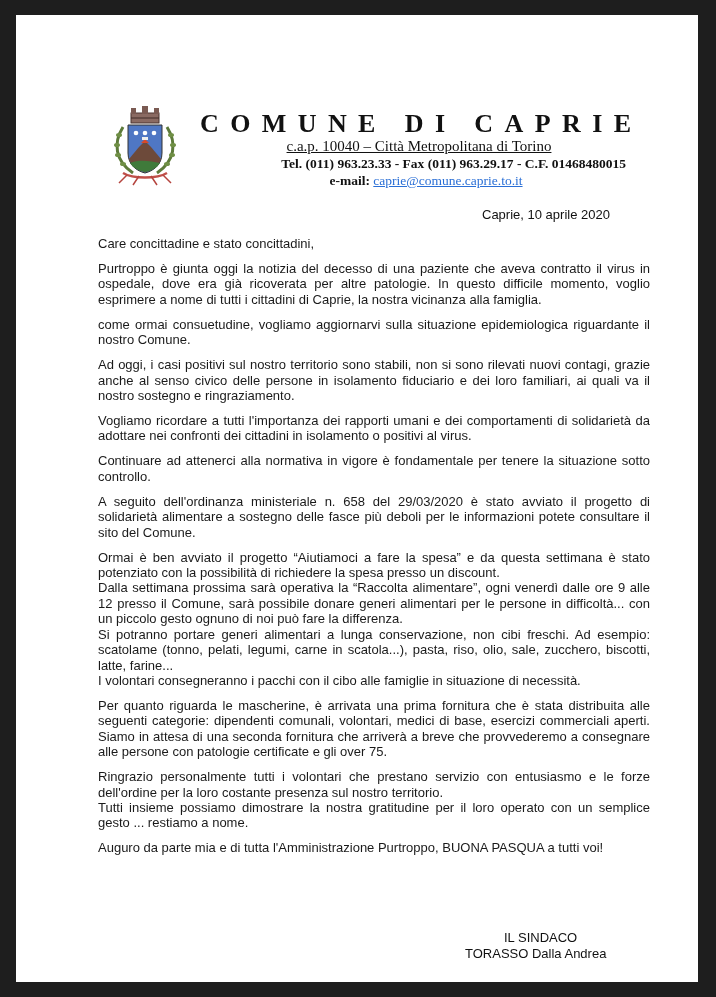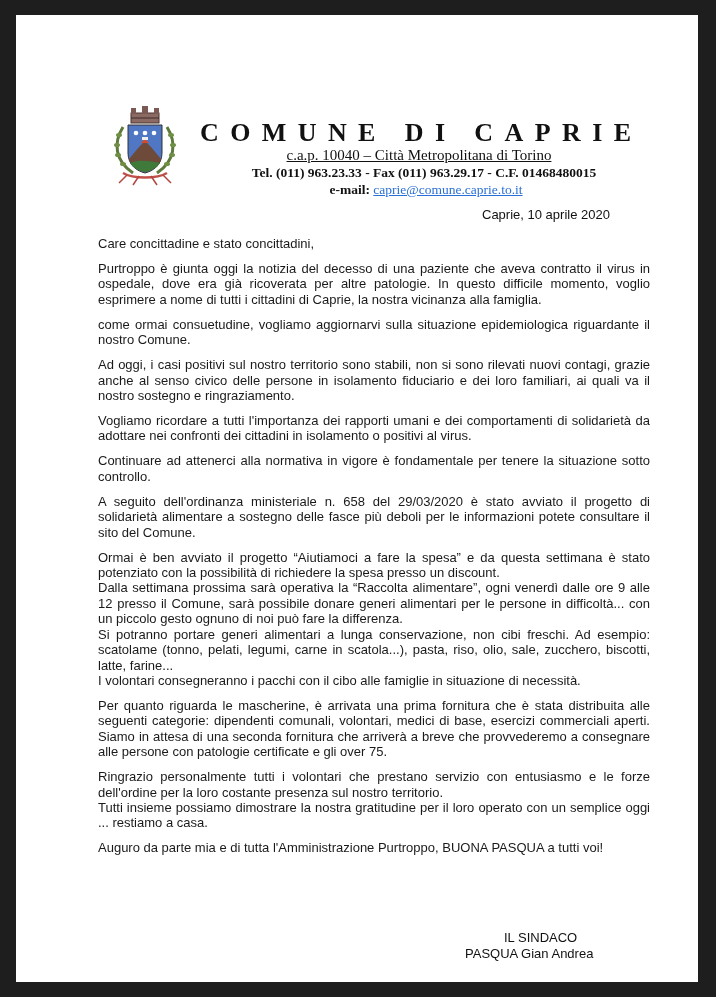--- a/index.html
+++ b/index.html
@@ -29,29 +29,28 @@
     font-family:"Liberation Serif", serif;
     color:#111;
   }
   .lh-title {
     font-size:26px;
     font-weight:bold;
     letter-spacing:11.4px;
     line-height:28px;
     margin-left:34px;
     white-space:nowrap;
-    margin-top:9px;
   }
   .lh-line {
     font-size:14px;
     line-height:17px;
     white-space:nowrap;
   }
   .lh-line.l1 { margin-left:46px; font-size:15px;text-decoration:underline; }
-  .lh-line.l2 { margin-left:56px; font-size:13.5px; font-weight:bold; }
+  .lh-line.l2 { margin-left:56px; font-size:13.5px; font-weight:bold;text-align:right; }
   .lh-line.l3 { margin-left:60px; font-size:13.5px; }
   .lh-email-label { font-weight:bold; }
   .lh-email { color:#2a6fd6; text-decoration:underline; font-weight:normal; }
 
   .date {
     position:absolute;
     left:466px; top:192px;
     font-size:13px;
     color:#111;
     white-space:nowrap;
@@ -156,25 +155,25 @@
       <span class="ln">Ormai è ben avviato il progetto “Aiutiamoci a fare la spesa” e da questa settimana è stato potenziato con la possibilità di richiedere la spesa presso un discount.</span>
       <span class="ln">Dalla settimana prossima sarà operativa la “Raccolta alimentare”, ogni venerdì dalle ore 9 alle 12 presso il Comune, sarà possibile donare generi alimentari per le persone in difficoltà... con un piccolo gesto ognuno di noi può fare la differenza.</span>
       <span class="ln">Si potranno portare generi alimentari a lunga conservazione, non cibi freschi. Ad esempio: scatolame (tonno, pelati, legumi, carne in scatola...), pasta, riso, olio, sale, zucchero, biscotti, latte, farine...</span>
       <span class="ln">I volontari consegneranno i pacchi con il cibo alle famiglie in situazione di necessità.</span>
     </p>
     <p>
         <span class="ln">Per quanto riguarda le mascherine, è arrivata una prima fornitura che è stata distribuita alle seguenti categorie: dipendenti comunali, volontari, medici di base, esercizi commerciali aperti. Siamo in attesa di una seconda fornitura che arriverà a breve che provvederemo a consegnare alle persone con patologie certificate e gli over 75.</span>
       </p>
     <p>
       <span class="ln">Ringrazio personalmente tutti i volontari che prestano servizio con entusiasmo e le forze dell'ordine per la loro costante presenza sul nostro territorio.</span>
-      <span class="ln">Tutti insieme possiamo dimostrare la nostra gratitudine per il loro operato con un semplice oggi ... restiamo a casa.</span>
+      <span class="ln">Tutti insieme possiamo dimostrare la nostra gratitudine per il loro operato con un semplice gesto ... restiamo a nome.</span>
     </p>
     <p>
         <span class="ln">Auguro da parte mia e di tutta l'Amministrazione Purtroppo, BUONA PASQUA a tutti voi!</span>
       </p>
   </div>
 
   <div class="signature">
     <span class="sig-role">IL SINDACO</span>
-    <span class="sig-name">PASQUA Gian Andrea</span>
+    <span class="sig-name">TORASSO Dalla Andrea</span>
   </div>
 
 </div>
 
 </body></html>

